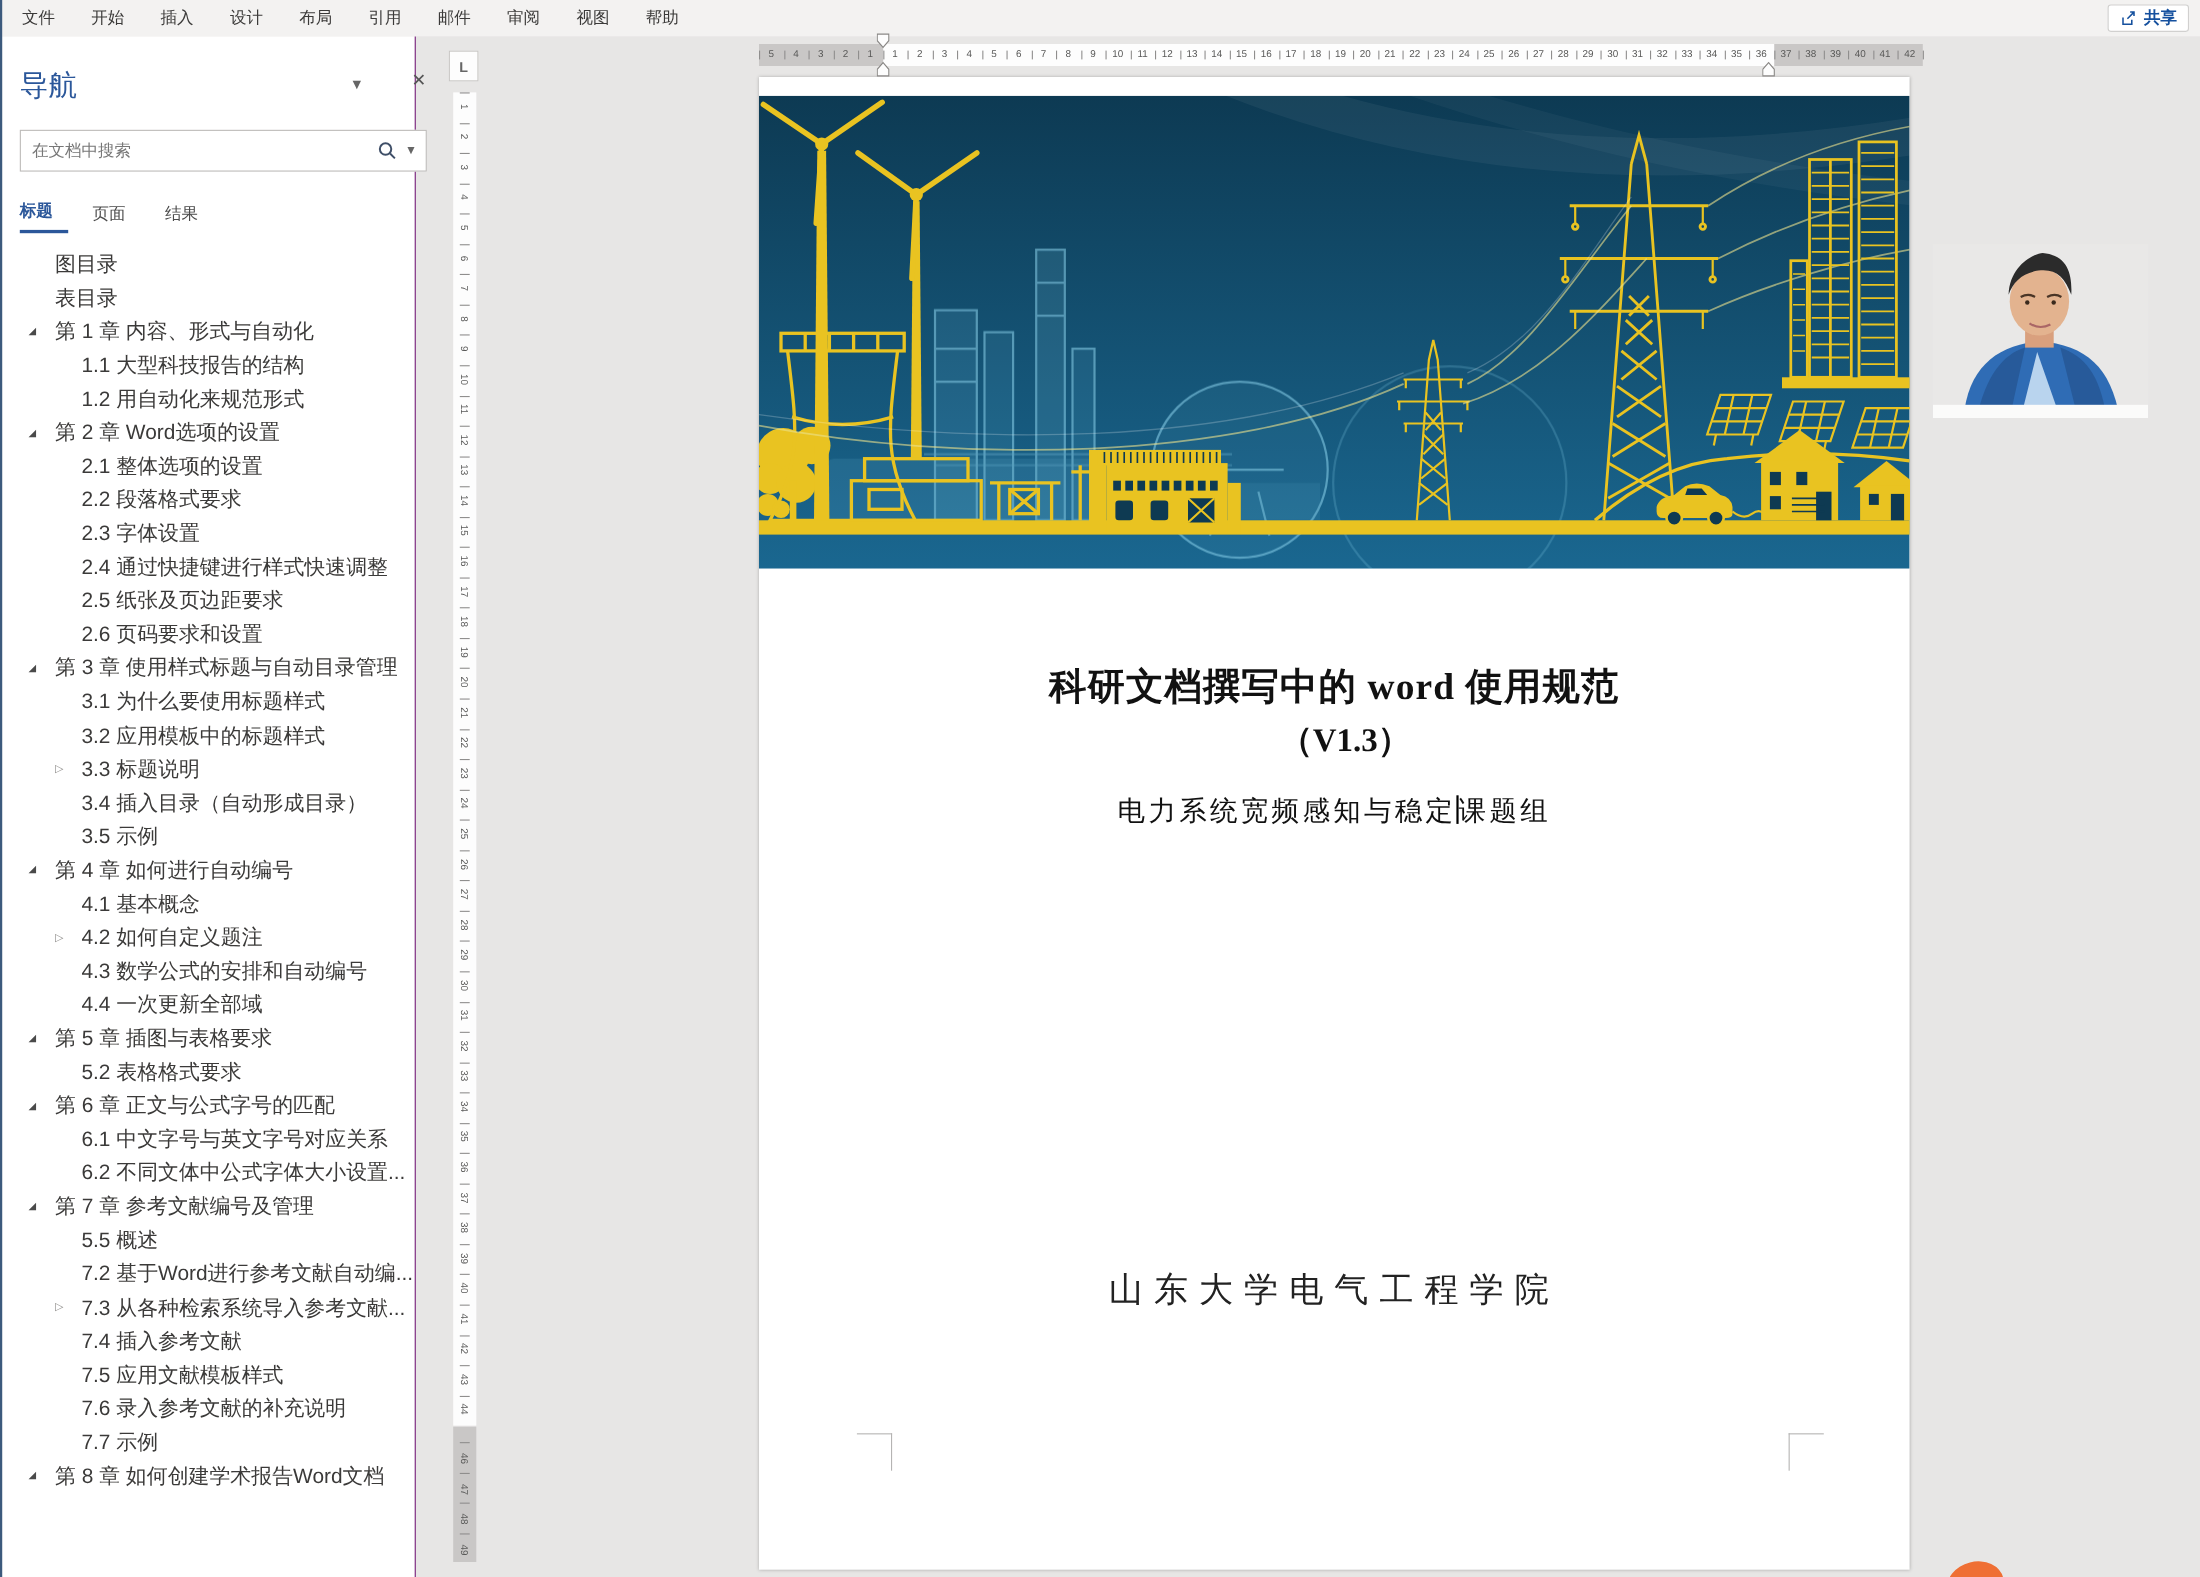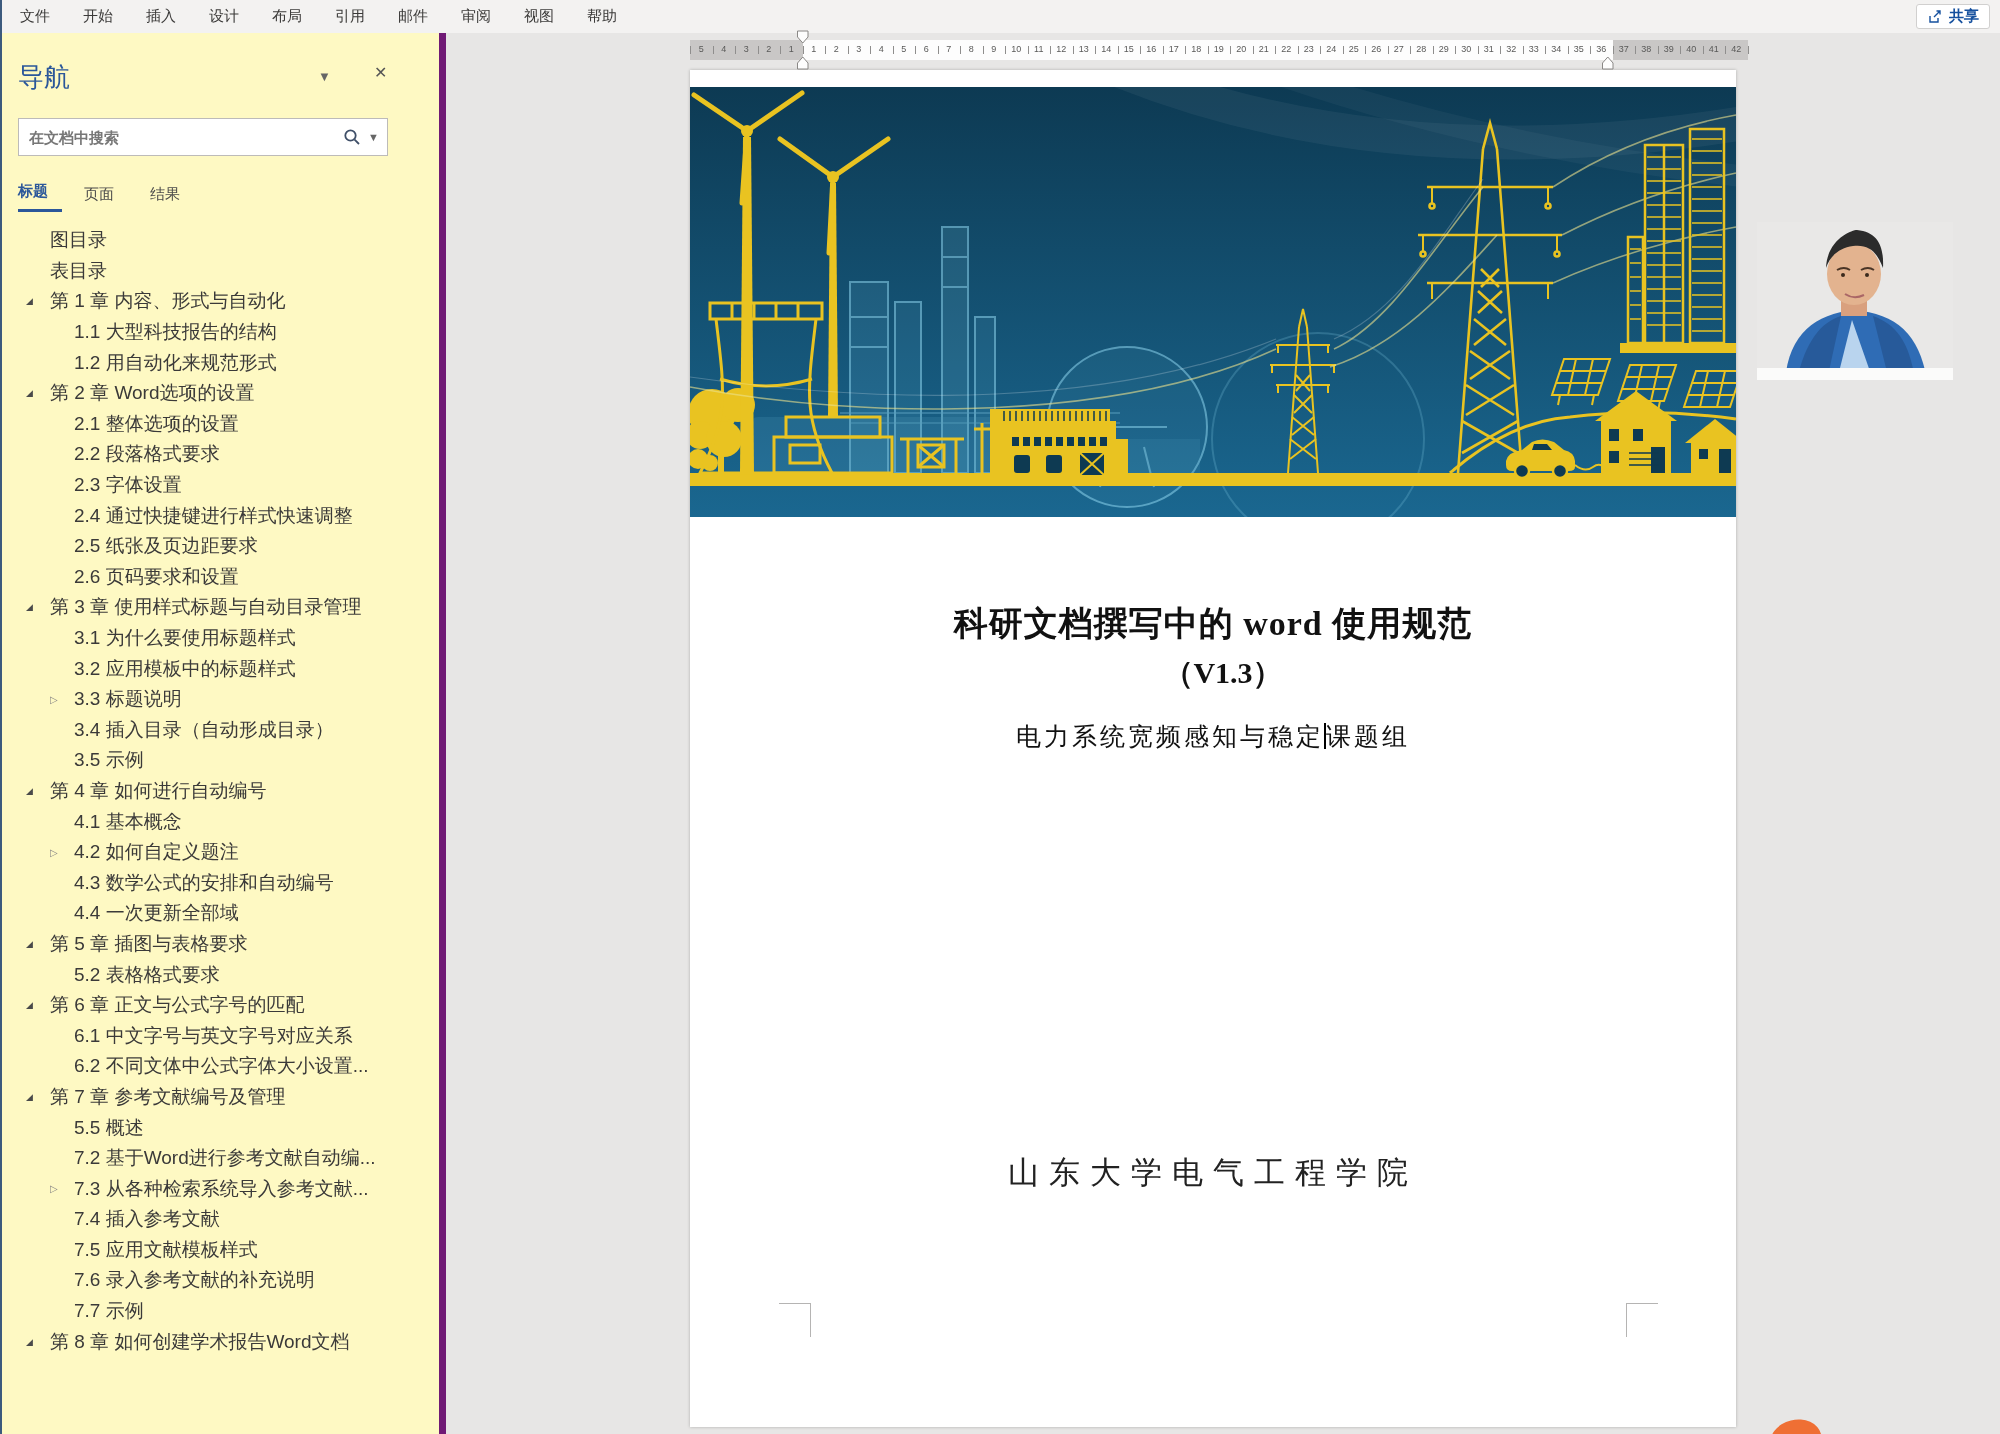--- a/index.html
+++ b/index.html
@@ -11,27 +11,27 @@
   .window-edge{left:0;top:0;width:2px;height:1434px;background:#3c5a7d;z-index:50;}
 
   
   .menubar{left:0;top:0;width:2000px;height:33px;background:#f3f2f1;display:flex;align-items:center;z-index:5;}
   .menu-items{display:flex;align-items:center;padding-left:20px;}
   .menu-item{font-size:15px;color:#3b3a39;margin-right:33px;white-space:nowrap;cursor:pointer;}
   .share-btn{position:absolute;right:10px;top:4px;height:25px;background:#fff;border:1px solid #d1d0cf;
     border-radius:3px;display:flex;align-items:center;gap:6px;padding:0 10px;color:#15509e;font-weight:bold;font-size:15px;}
 
   
-  .navpane{left:2px;top:33px;width:444px;height:1401px;background:#fef9c3;border-right:7px solid #701a75;z-index:4;}
+  .navpane{left:2px;top:33px;width:376px;height:1401px;background:#ffffff;border-right:1px solid #701a75;z-index:4;}
   .nav-title{position:absolute;left:16px;top:27px;font-size:26px;color:#2b579a;}
   .nav-caret{position:absolute;left:316px;top:36px;font-size:13px;color:#666;}
   .nav-close{position:absolute;left:372px;top:30px;font-size:16px;color:#555;}
   .nav-search{position:absolute;left:16px;top:85px;width:370px;height:38px;background:#fff;border:1px solid #bdbbb9;
     display:flex;align-items:center;padding:0 8px;}
-  .nav-search input{border:none;outline:none;flex:1;font-size:15px;color:#333;font-family:inherit;background:transparent;font-weight:bold;}
+  .nav-search input{border:none;outline:none;flex:1;font-size:15px;color:#333;font-family:inherit;background:transparent;}
   .nav-search input::placeholder{color:#777;}
   .search-chevron{font-size:11px;color:#666;margin-left:6px;}
   .nav-tabs{position:absolute;left:16px;top:145px;display:flex;height:34px;align-items:flex-end;}
   .nav-tab{font-size:15px;color:#4a4a4a;padding:6px 14px 8px 0;margin-right:22px;cursor:pointer;}
   .nav-tab.active{color:#2b579a;font-weight:bold;border-bottom:3px solid #2b579a;}
   .nav-tree{position:absolute;left:0;top:192px;width:393px;height:1205px;overflow:hidden;}
   .tree-row{display:flex;align-items:center;height:30.6px;padding-left:24px;cursor:pointer;}
   .tree-row.lvl2{padding-left:48px;}
   .marker{width:24px;flex:0 0 24px;font-size:9px;color:#4a4a4a;}
   .marker.collapsed{color:#8a8886;font-size:10px;}

